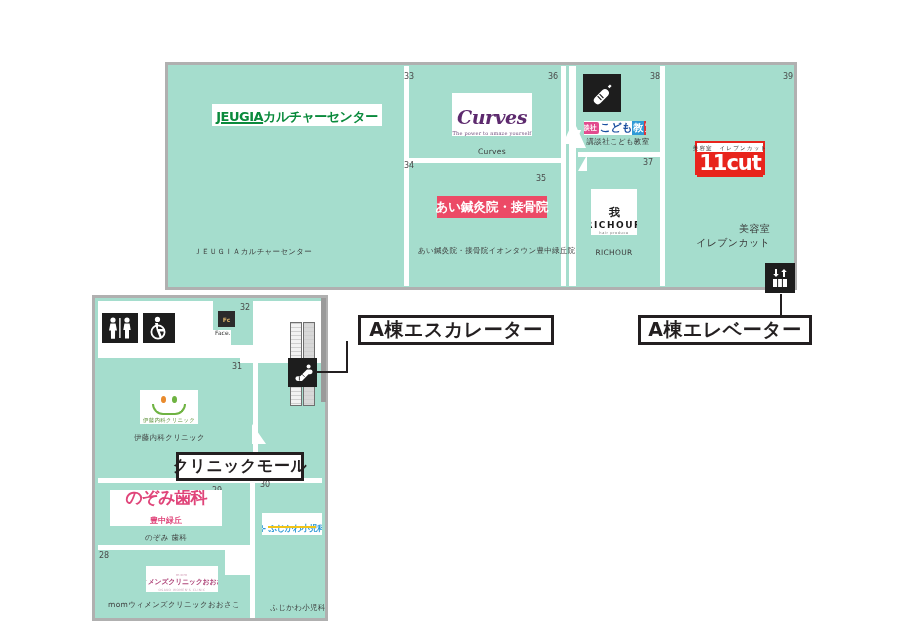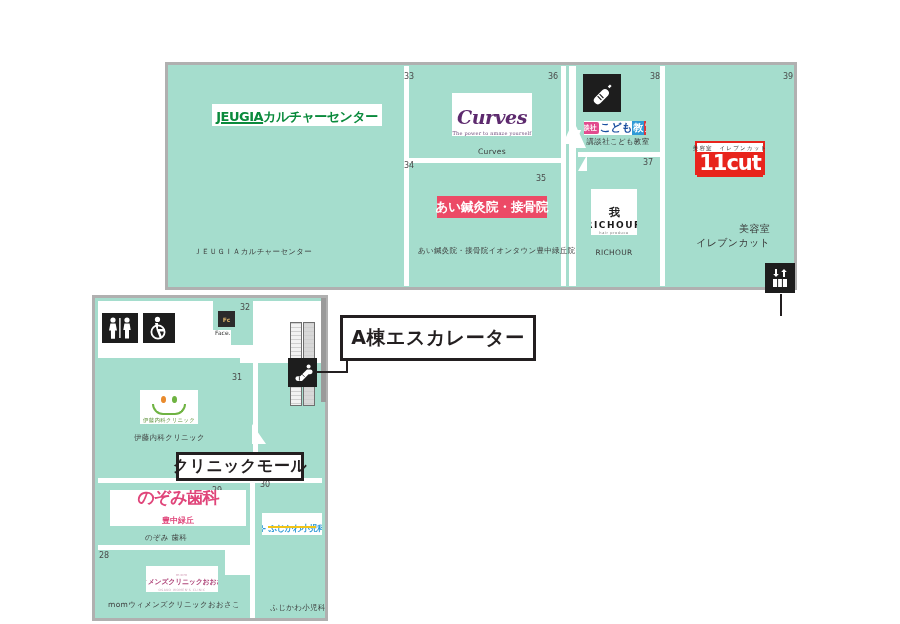--- a/index.html
+++ b/index.html
@@ -231,41 +231,41 @@
   <div class="tile" style="left:143px;top:313px;width:32px;height:30px;">
     <svg width="26" height="24" viewBox="0 0 26 24">
       <g fill="#ffffff">
         <circle cx="11.5" cy="3.4" r="2.6"></circle>
         <path d="M9 7 h3 v6 h7 v2.4 h-5.2 l2.6 6.6 h-2.6 l-3-7.4 z"></path>
       </g>
       <circle cx="12" cy="16" r="6.6" fill="none" stroke="#ffffff" stroke-width="1.8"></circle>
     </svg>
   </div>
 
-  <div class="num" style="left:232px;top:362px;margin-top:11px;">31</div>
+  <div class="num" style="left:232px;top:362px;">31</div>
   <div class="logo" style="left:140px;top:390px;width:58px;height:34px;">
     <div class="ito-face">
       <div class="ito-dot" style="background:#e98b2e;"></div>
       <div class="ito-dot" style="background:#6fb342;"></div>
     </div>
     <div class="ito-smile"></div>
     <div class="ito-tx">伊藤内科クリニック</div>
   </div>
   <div class="cap" style="left:112px;top:433px;width:115px;">伊藤内科クリニック</div>
 
   <div class="gsep" style="left:98px;top:478px;width:224px;height:5px;"></div>
   <div class="gsep" style="left:250px;top:483px;width:5px;height:135px;"></div>
   <div class="gsep" style="left:98px;top:545px;width:152px;height:5px;"></div>
   <div class="white" style="left:225px;top:545px;width:28px;height:30px;"></div>
   <div class="white" style="left:240px;top:358px;width:85px;height:5px;"></div>
   <div class="white" style="left:253px;top:358px;width:5px;height:122px;"></div>
   <div class="white" style="left:252px;top:424px;width:14px;height:20px;clip-path:polygon(0 0,100% 100%,0 100%);"></div>
 
   <div class="num" style="left:212px;top:486px;">29</div>
-  <div class="logo" style="left:110px;top:490px;width:136px;height:36px;">
+  <div class="logo" style="left:110px;top:490px;width:112px;height:36px;">
     <div class="nozomi-main">のぞみ歯科</div>
     <div class="nozomi-sub">豊中緑丘</div>
   </div>
   <div class="cap" style="left:110px;top:533px;width:112px;">のぞみ 歯科</div>
 
   <div class="num" style="left:99px;top:551px;">28</div>
   <div class="logo" style="left:146px;top:566px;width:72px;height:26px;">
     <div class="mom-l1">mom</div>
     <div class="mom-l2">ウィメンズクリニックおおさこ</div>
     <div class="mom-l3">OSAKO WOMEN'S CLINIC</div>
@@ -293,23 +293,26 @@
       </g>
       <g stroke="#1d1d1d" stroke-width=".8">
         <path d="M7.4 14.4 L7.4 18.6"></path>
           <path d="M10 12.2 L12.6 14.8"></path>
       </g>
     </svg>
   </div>
 
   <div class="lead" style="left:316px;top:371px;width:32px;height:2px;"></div>
   <div class="lead" style="left:346px;top:341px;width:2px;height:31px;"></div>
-  <div class="callout" style="left:340px;top:315px;width:196px;height:46px;text-align:right;">
+  <div class="callout" style="left:358px;top:315px;width:196px;height:30px;text-align:right;">
     <div class="inner">A棟エスカレーター</div>
   </div>
 
   <div class="lead" style="left:780px;top:294px;width:2px;height:22px;"></div>
+  <div class="callout" style="left:638px;top:315px;width:174px;height:30px;">
+    <div class="inner">A棟エレベーター</div>
+  </div>
 
   <div class="callout small" style="left:176px;top:452px;width:128px;height:29px;">
     <div class="inner">クリニックモール</div>
   </div>
 
 </div>
 
 </body></html>

